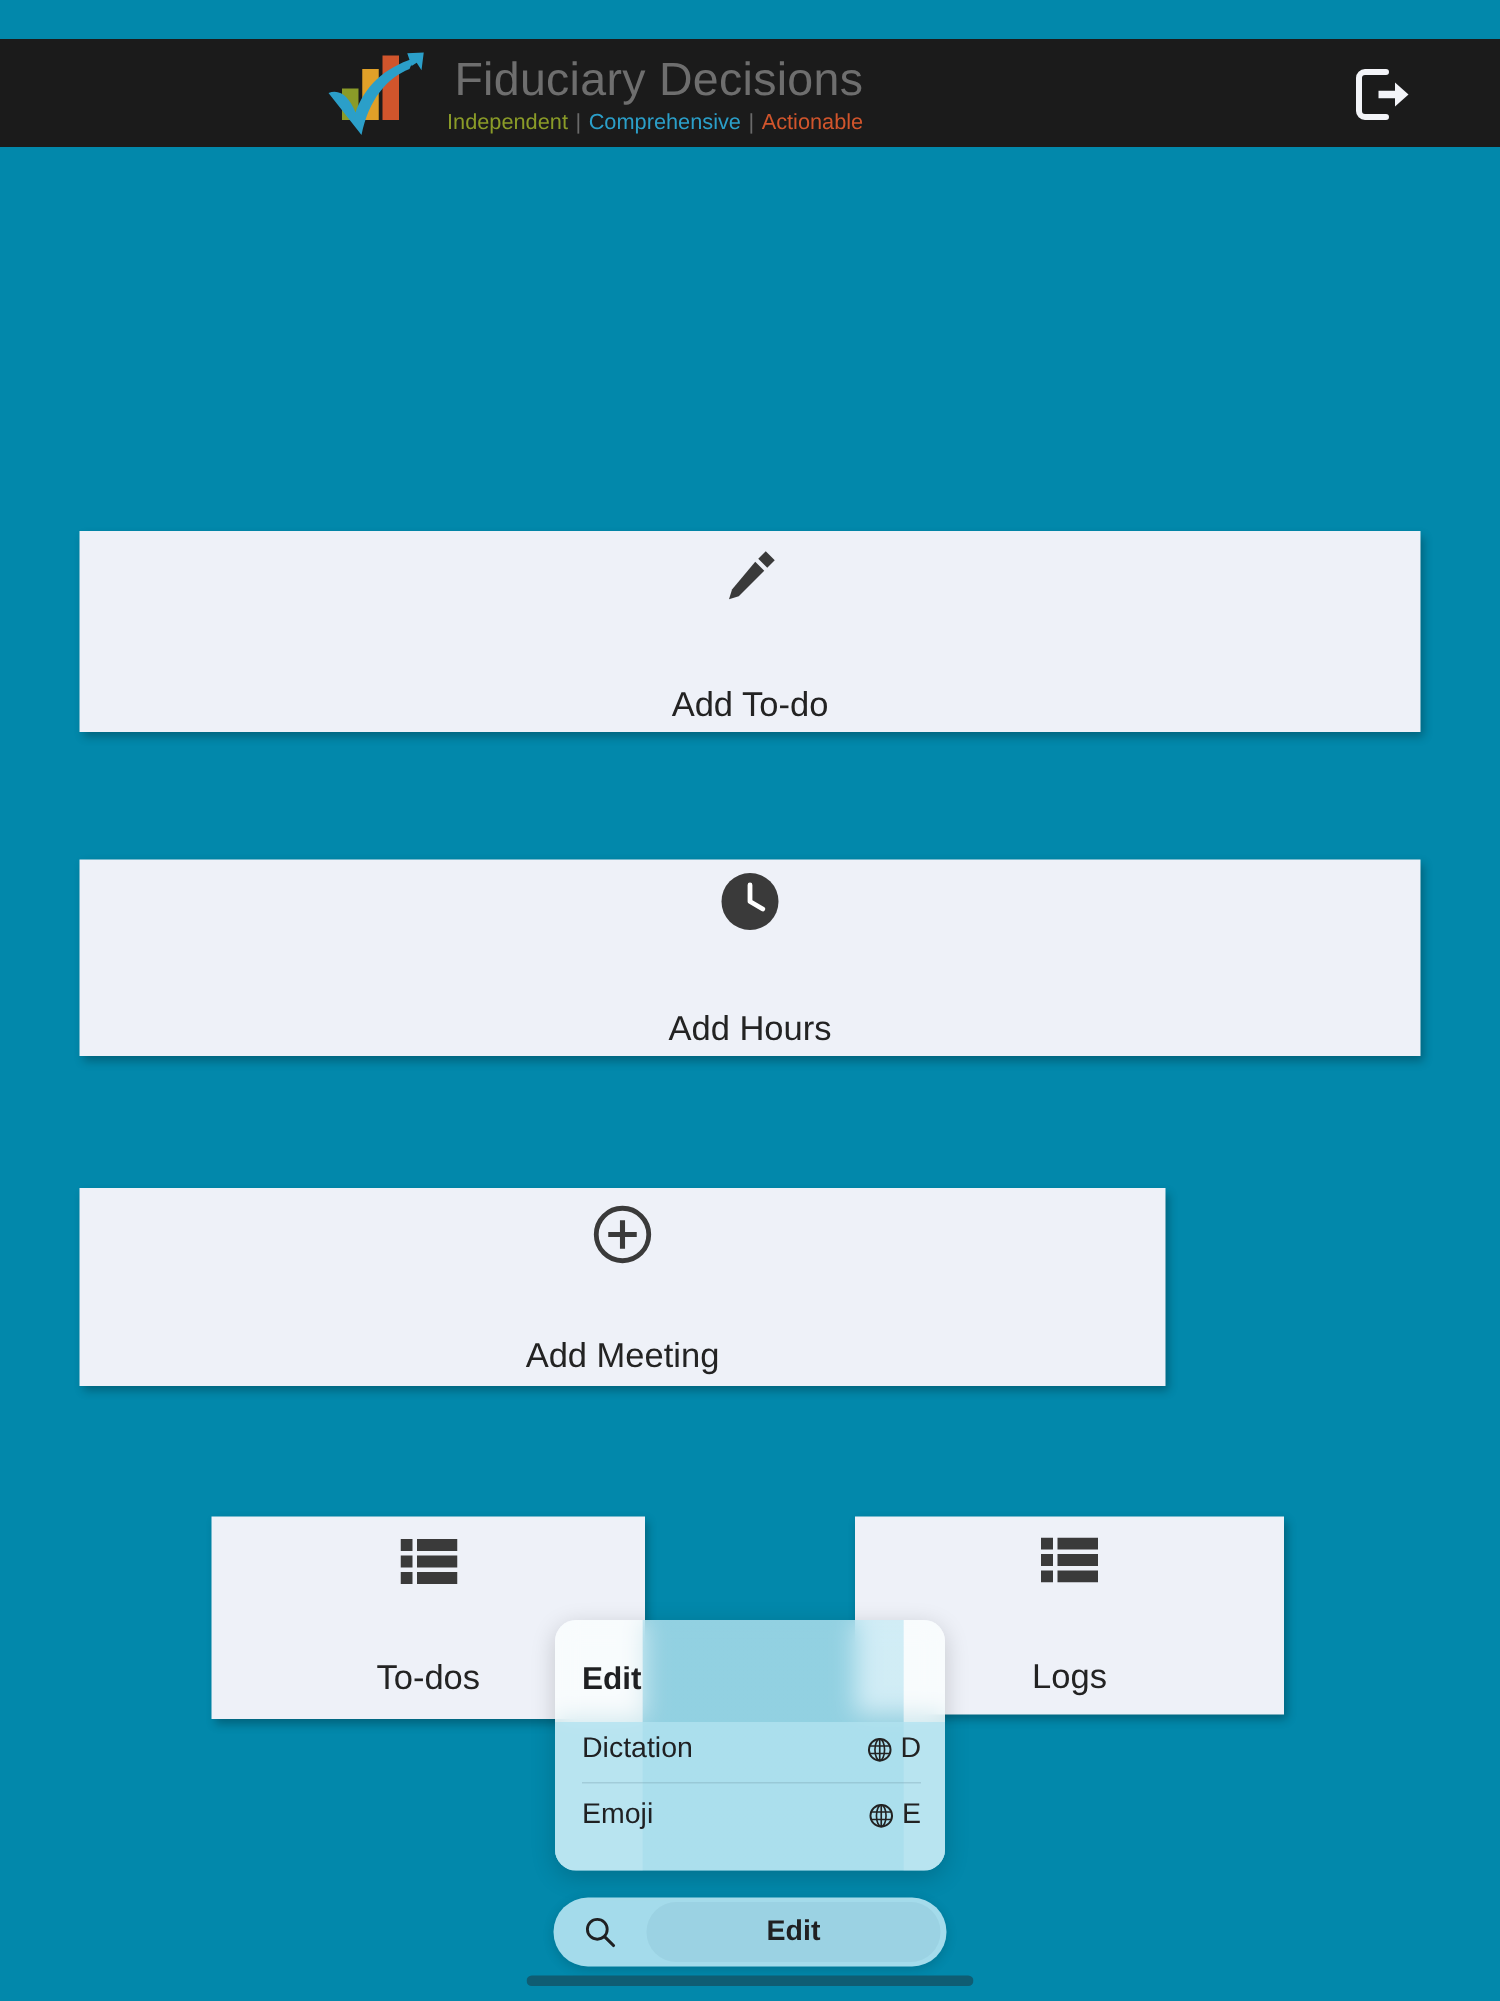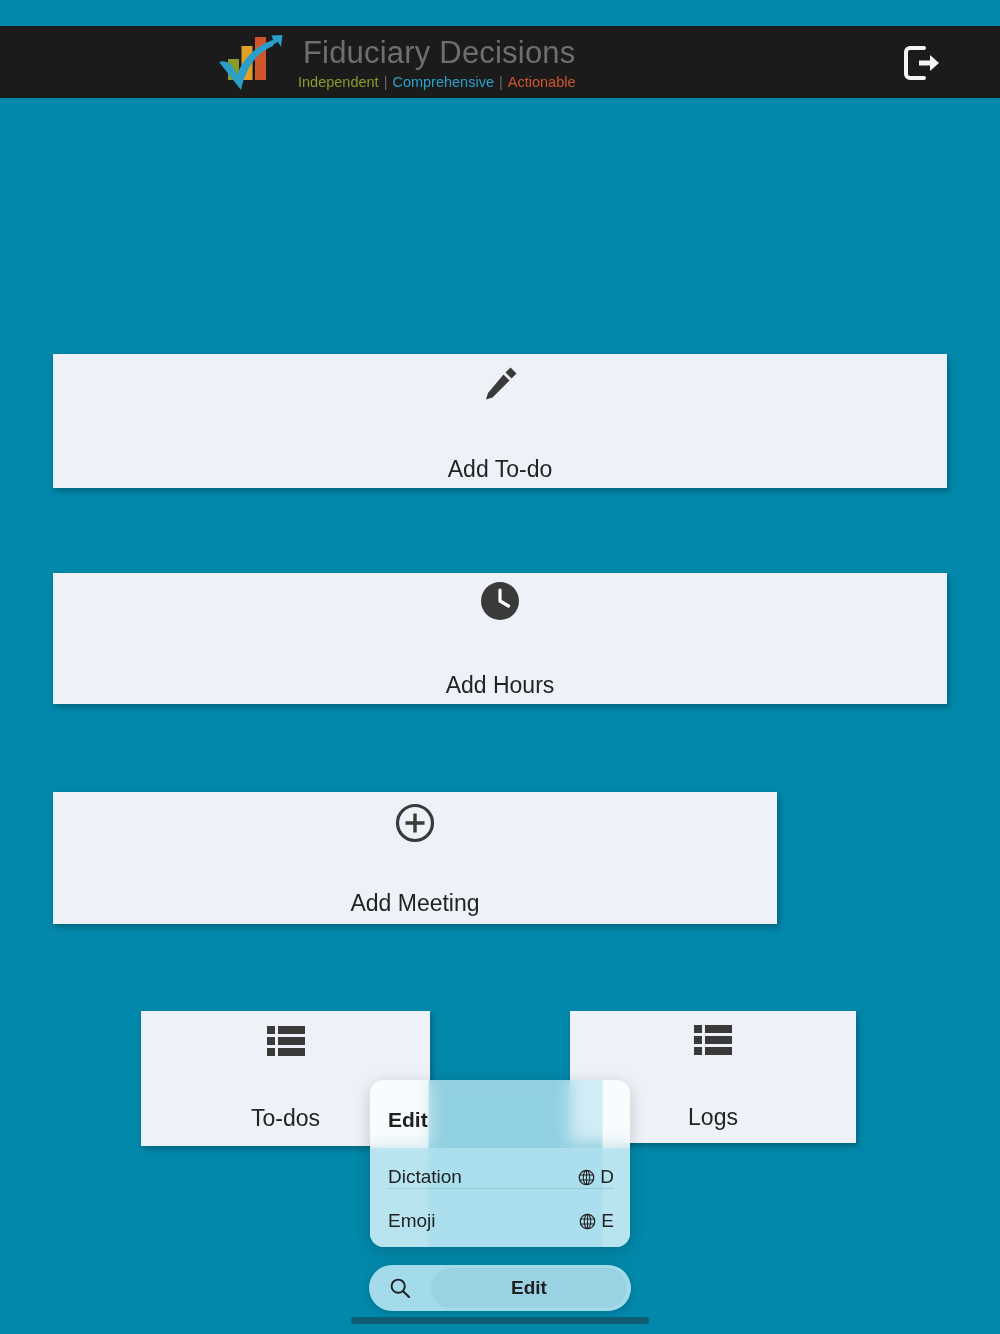--- a/index.html
+++ b/index.html
@@ -206,21 +206,21 @@
     left: 18px; top: 28px;
     font-size: 21px;
     font-weight: bold;
     color: #1f2022;
   }
   .menu-item {
     position: absolute;
     left: 18px; right: 16px;
     height: 44px;
     display: flex;
-    align-items: flex-end;
+    align-items: center;
     justify-content: space-between;
     cursor: pointer;
   }
   #menu-item-dictation { top: 64px; }
   #menu-item-emoji { top: 108px; }
   .menu-label {
     font-size: 19px;
     color: #1f2022;
   }
   .menu-shortcut {

